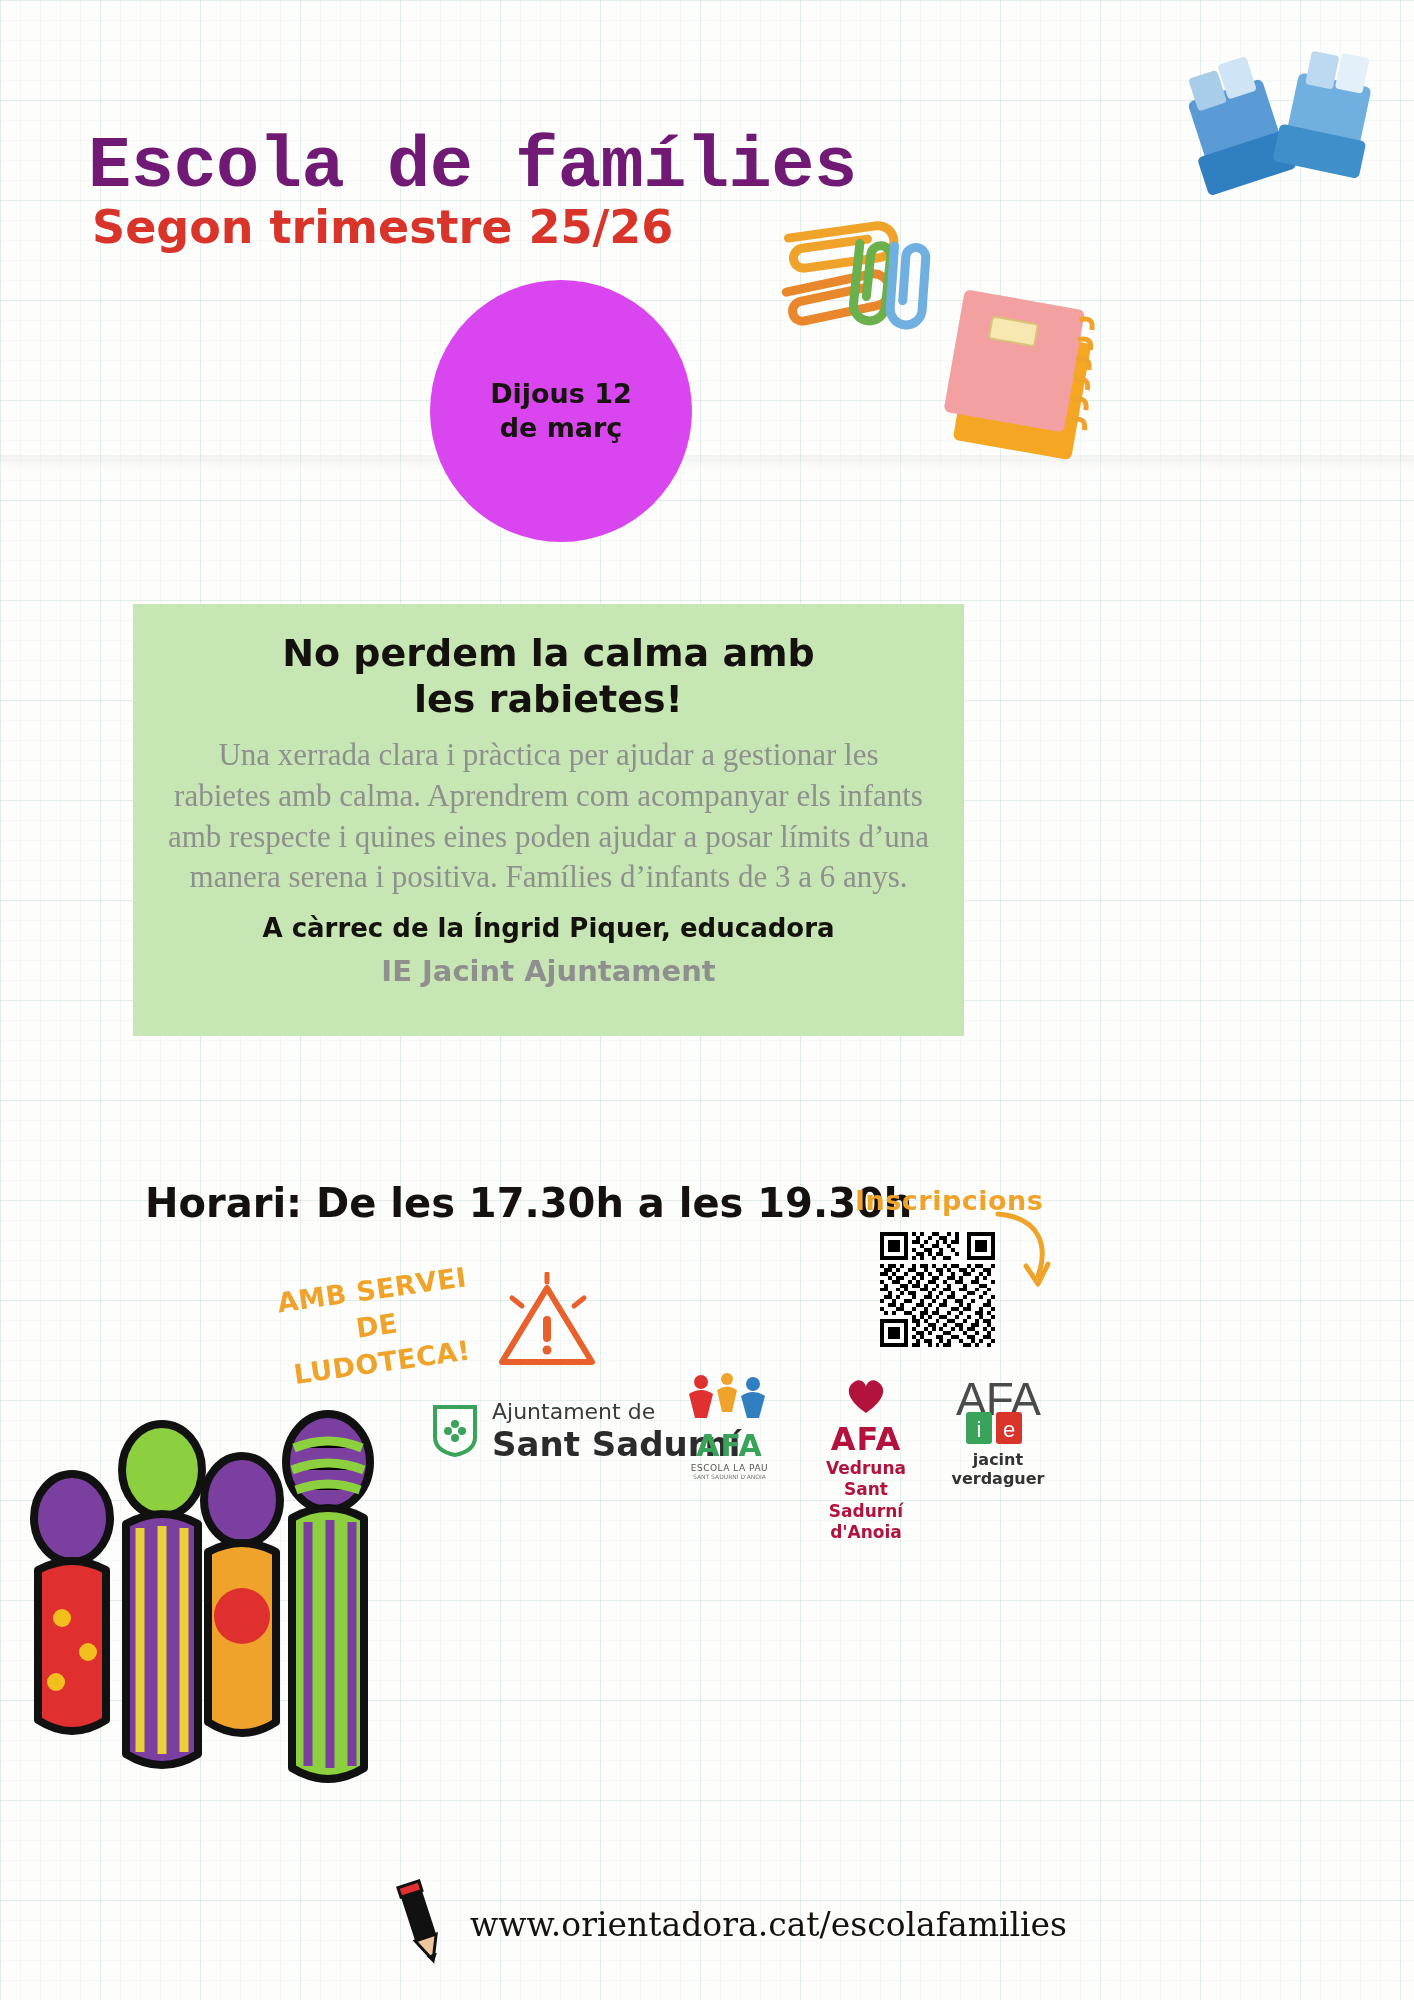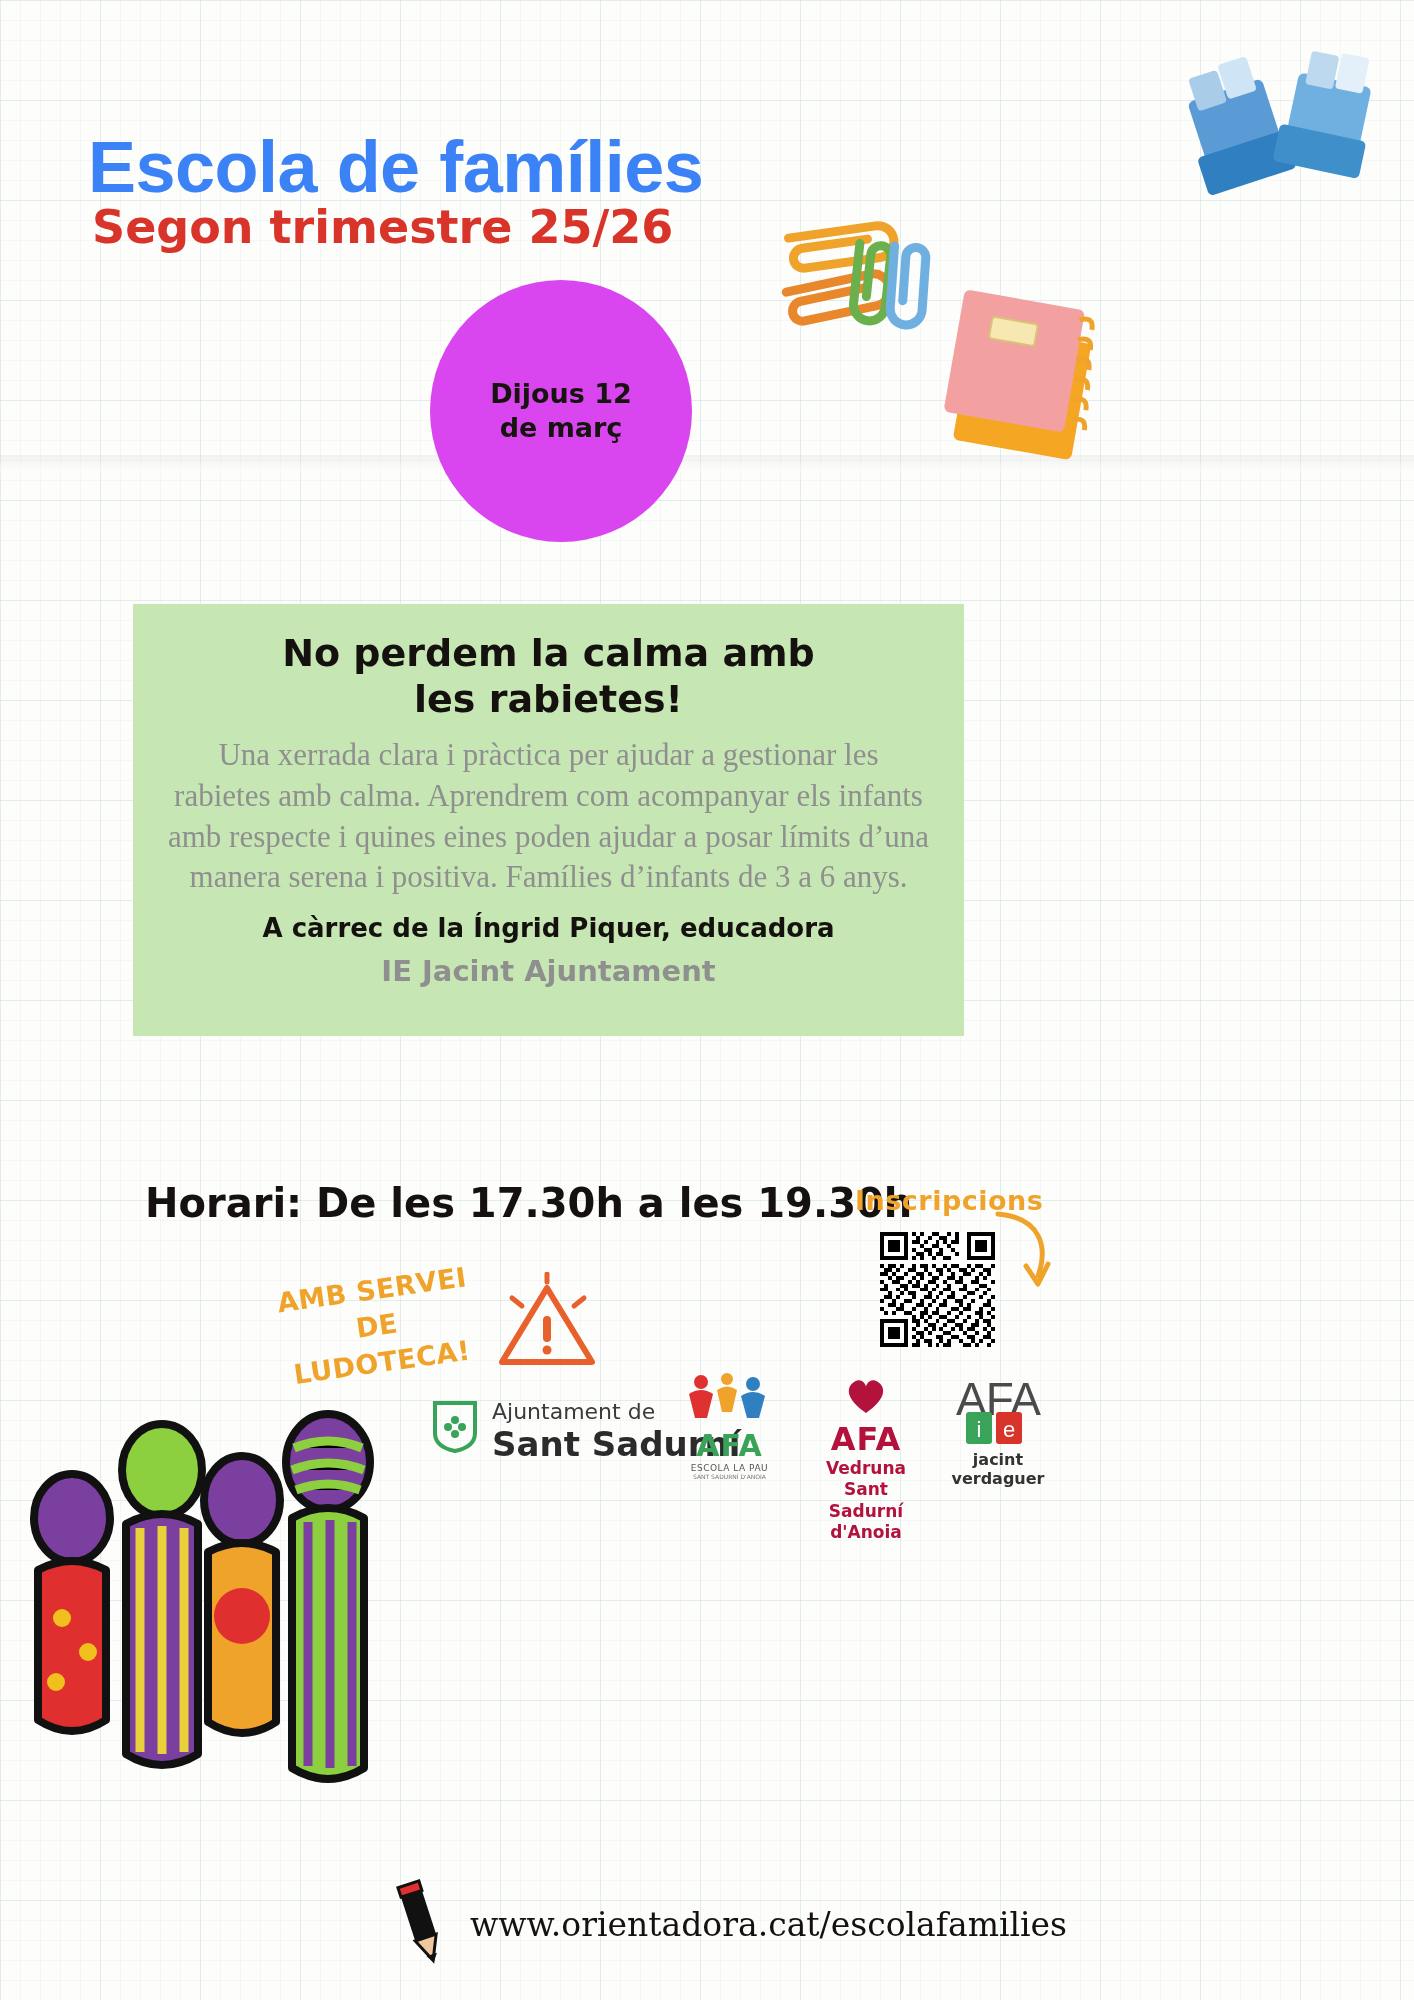--- a/index.html
+++ b/index.html
@@ -21,24 +21,24 @@
   }
   .paper-fold {
     position: absolute; left: 0; right: 0; top: 455px; height: 18px;
     background: linear-gradient(to bottom, rgba(0,0,0,0.045), rgba(255,255,255,0.6));
     pointer-events: none;
   }
 
   
   .title {
     position: absolute; left: 88px; top: 78px;
-    font-family: Liberation Sans, sans-serif;
+    font-family: Liberation Mono, monospace;
     font-weight: 700;
     font-size: 72px;
-    color: #3b82f6;
+    color: #701a75;
     letter-spacing: -0.5px;
   }
   .subtitle {
     position: absolute; left: 92px; top: 200px;
     font-family: "DejaVu Sans", sans-serif;
     font-weight: 700;
     font-size: 46px;
     color: #d8342a;
   }
 
@@ -138,21 +138,21 @@
     letter-spacing: 0.5px;
   }
   .warn-triangle {
     position: absolute; left: 492px; top: 1272px;
     width: 110px; height: 100px;
   }
 
   
   .logos { position: absolute; left: 0; top: 1372px; width: 1414px; height: 200px; }
 
-  .logo-ajunt { position: absolute; left: 432px; top: 28px; display: flex; gap: 14px; }
+  .logo-ajunt { position: absolute; left: 432px; top: 28px; display: flex; align-items: center; gap: 14px; }
   .logo-ajunt .shield { width: 46px; height: 54px; }
   .logo-ajunt .txt { line-height: 1.12; }
   .logo-ajunt .t1 { font-family: "DejaVu Sans", sans-serif; font-size: 22px; color: #3b3b3b; }
   .logo-ajunt .t2 { font-family: "DejaVu Sans", sans-serif; font-weight: 700; font-size: 34px; color: #2b2b2b; }
 
   .logo-afa-pau { position: absolute; left: 672px; top: 0px; width: 115px; text-align: center; }
   .logo-afa-pau .mark { height: 52px; }
   .logo-afa-pau .name { font-family: "DejaVu Sans", sans-serif; font-weight: 700; font-size: 30px; color: #3aa35a; letter-spacing: 1px; }
   .logo-afa-pau .sub { font-family: "DejaVu Sans", sans-serif; font-size: 9px; color: #555; letter-spacing: .5px; }
   .logo-afa-pau .sub2 { font-family: "DejaVu Sans", sans-serif; font-size: 6px; color: #777; }

